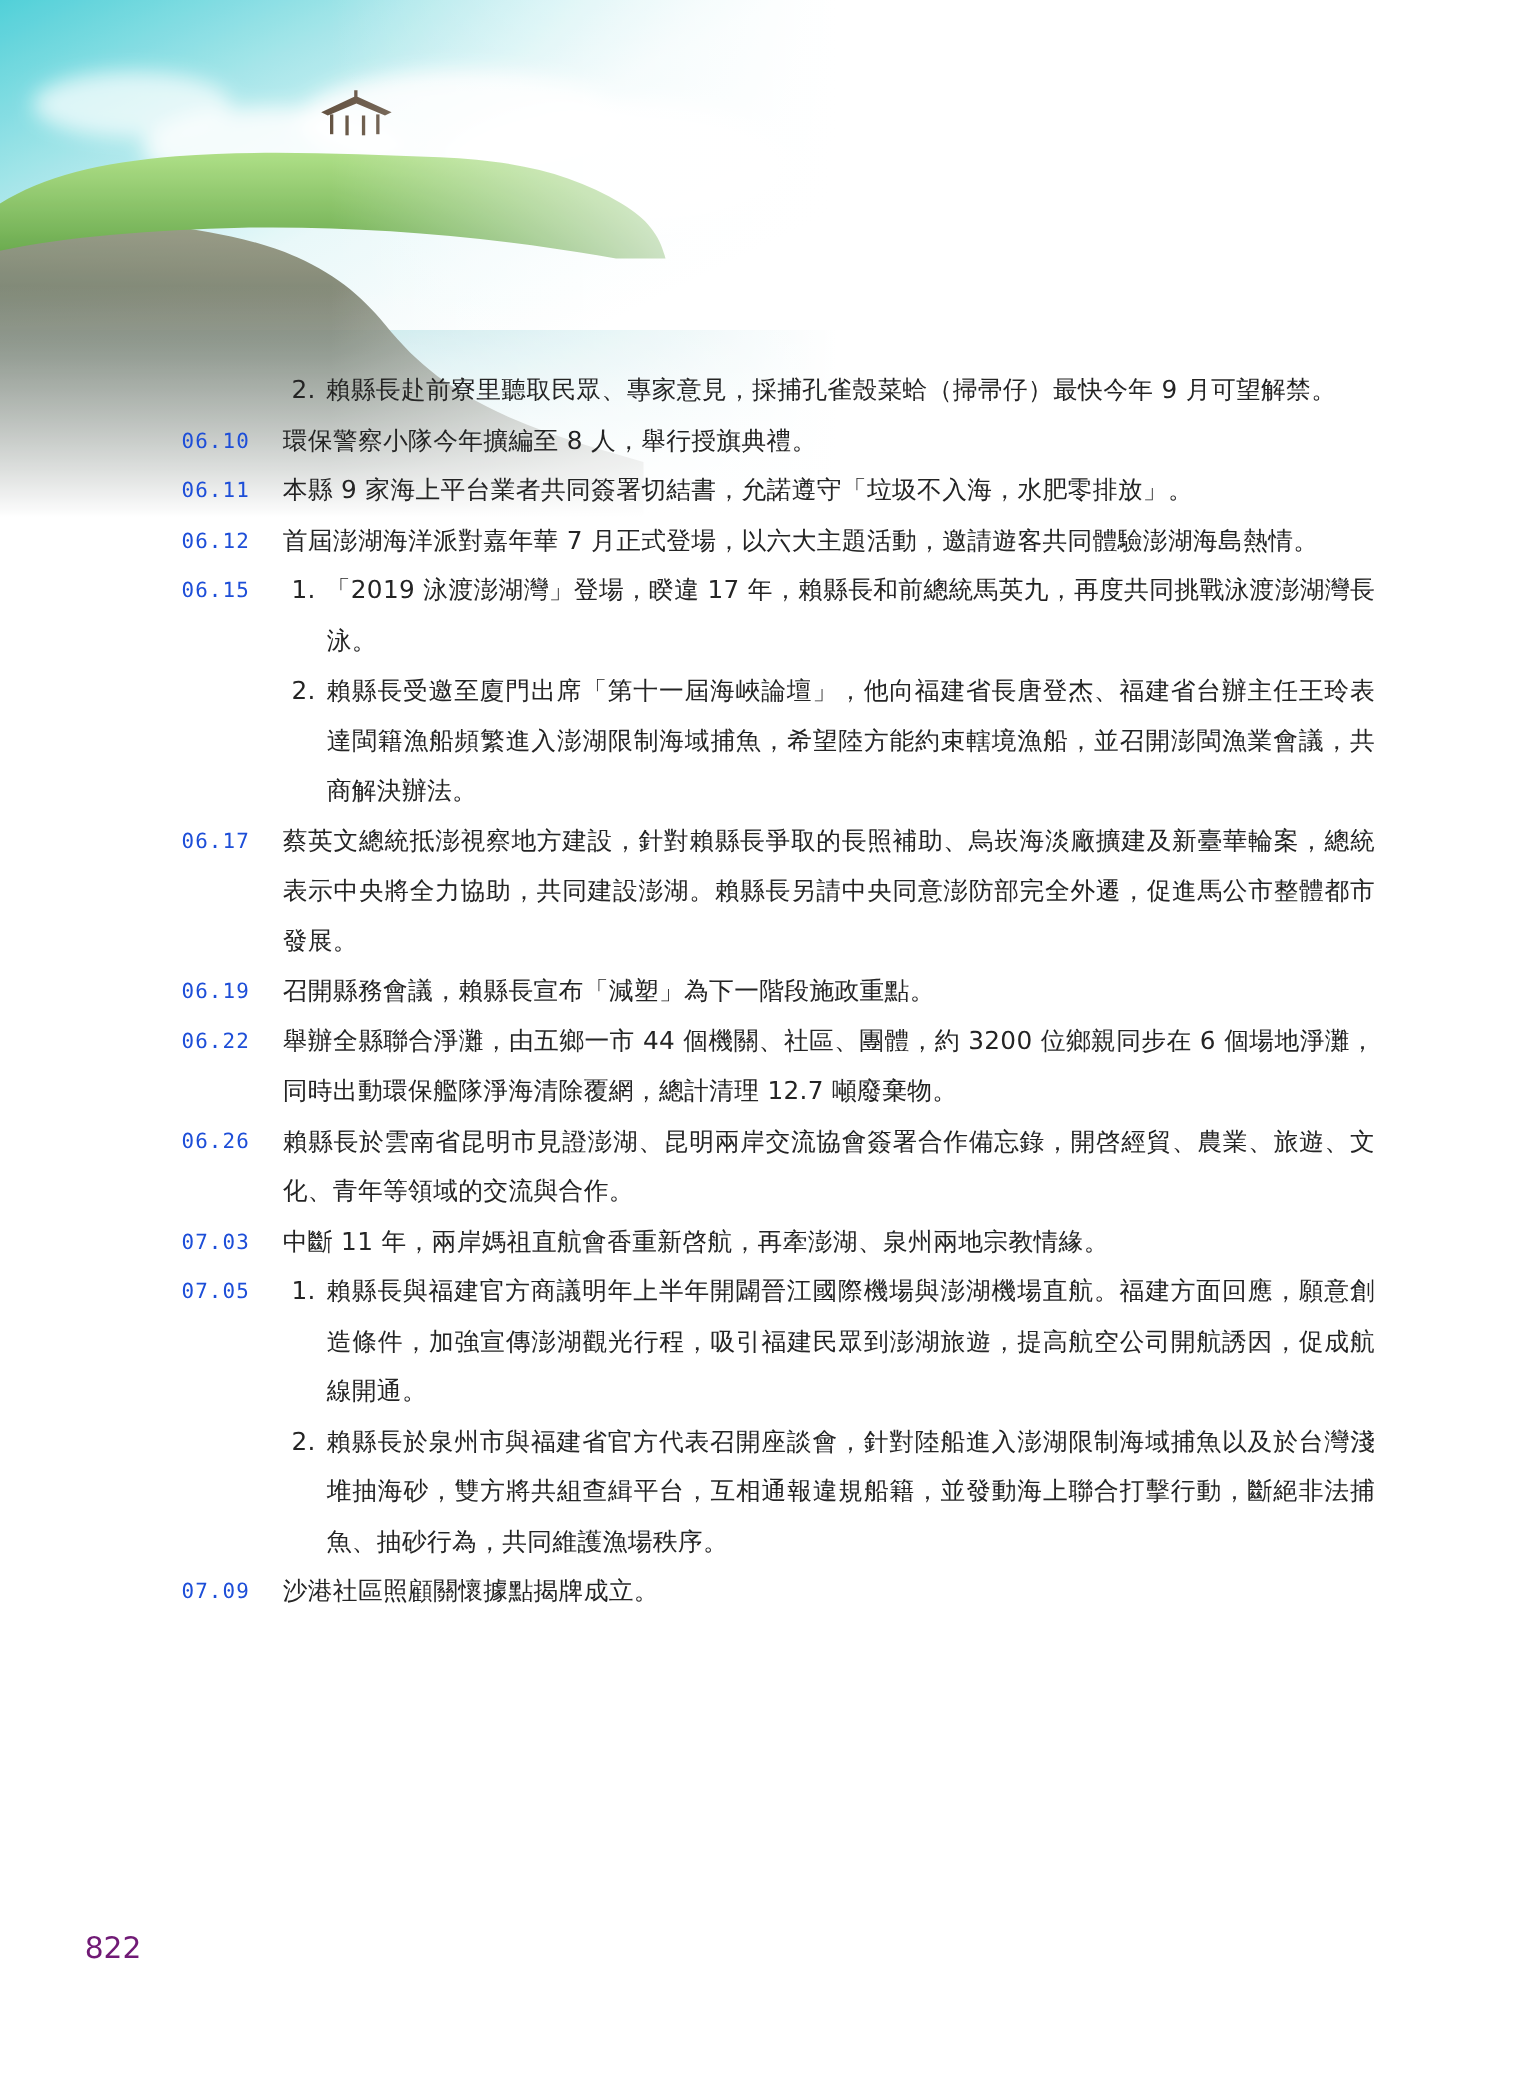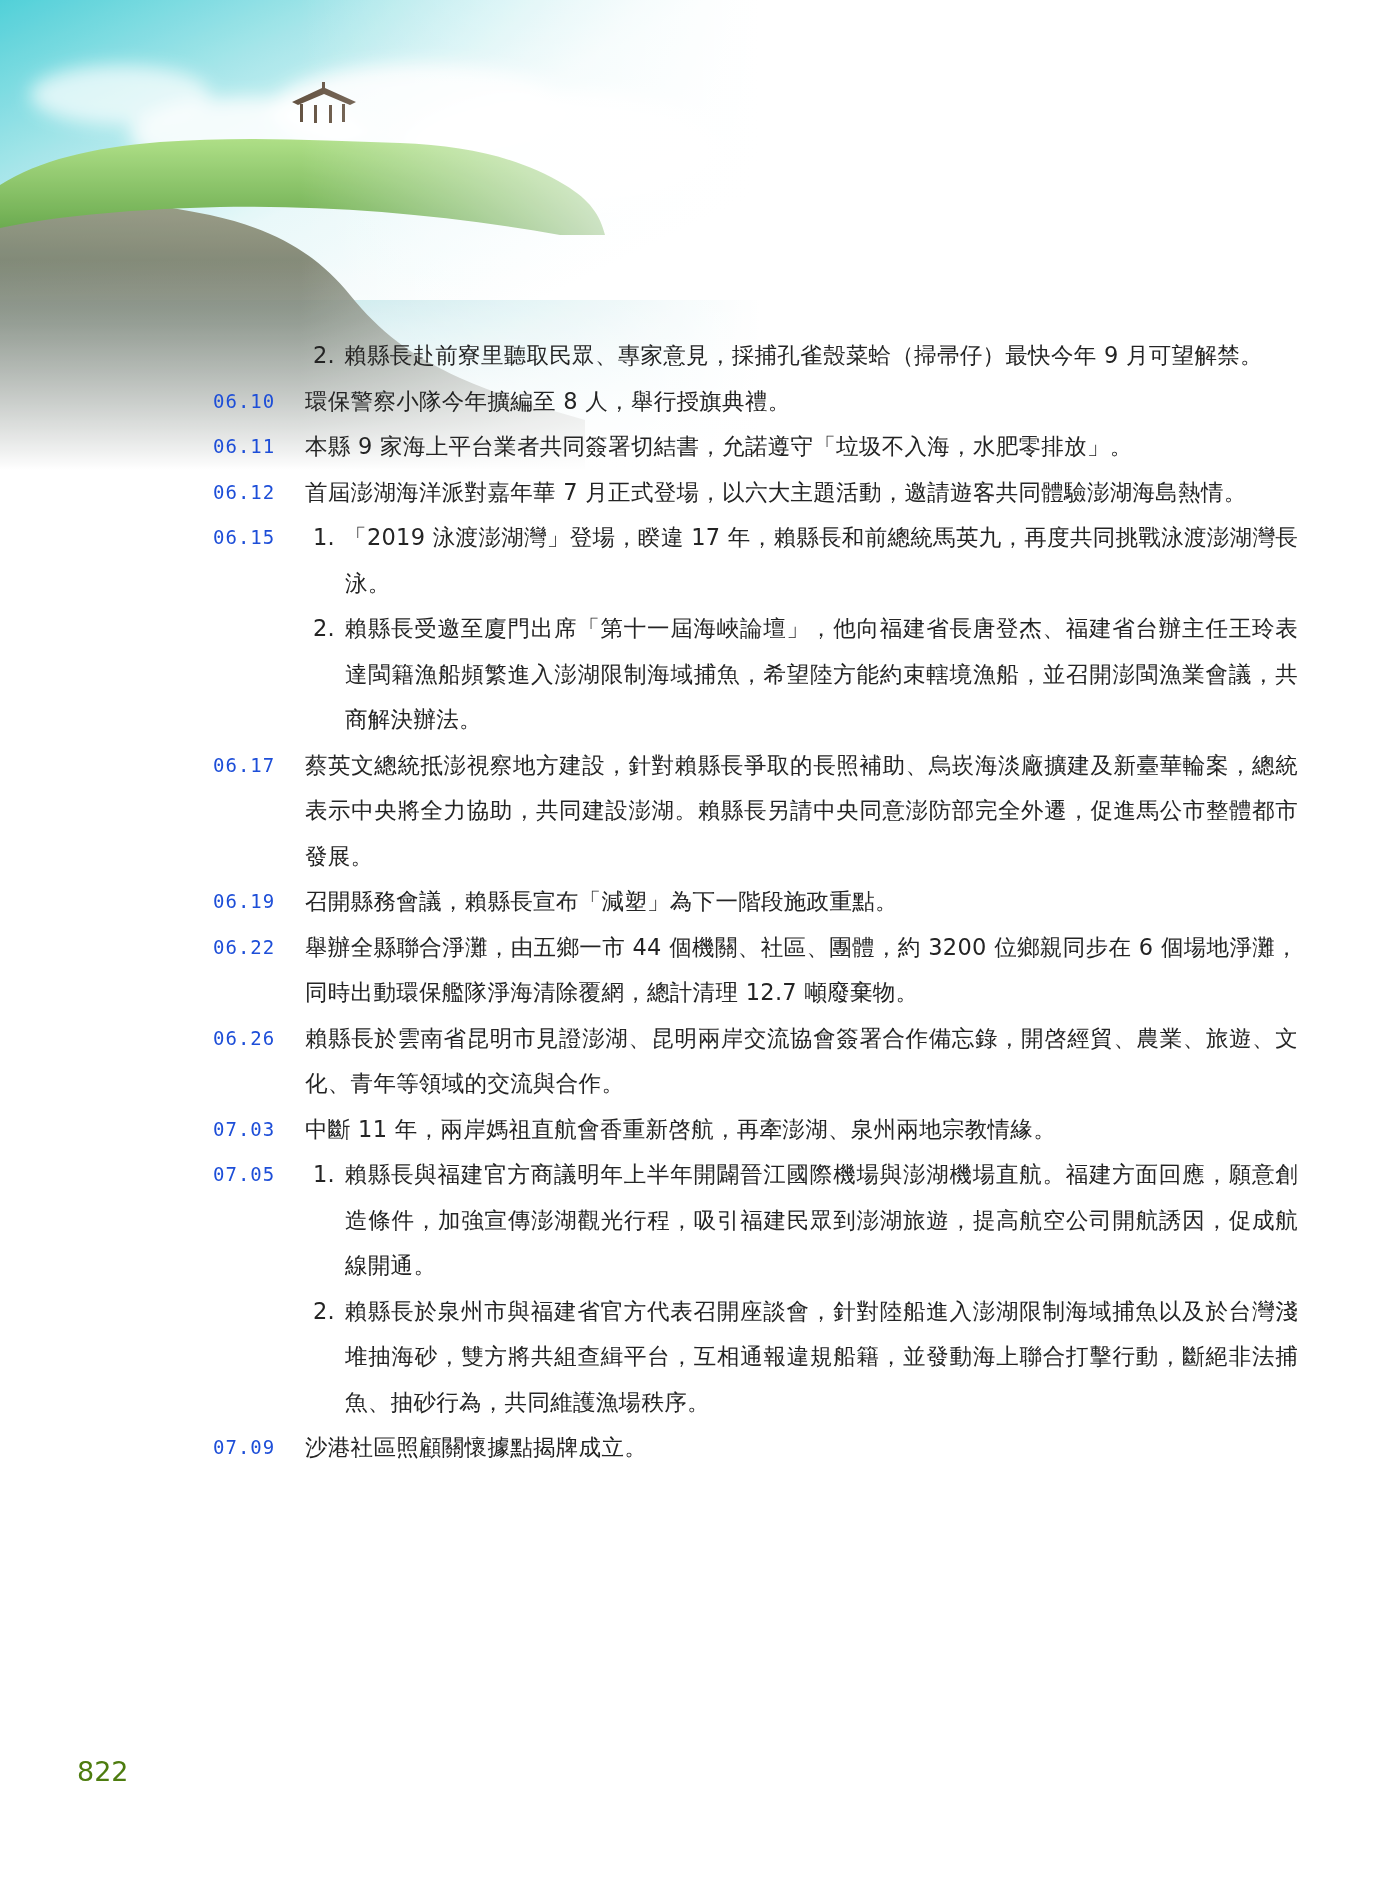--- a/index.html
+++ b/index.html
@@ -19,40 +19,40 @@
   .st-grass1{stop-color:var(--grass-dark,#569e38);}
   .st-cliff0{stop-color:var(--cliff-light,#8a8a6e);}
   .st-cliff1{stop-color:var(--cliff-mid,#4d5847);}
   .st-cliff2{stop-color:var(--cliff-dark,#2e3b34);}
   .st-sea0{stop-color:var(--sea,#b9e3e7);}
   .st-sea1{stop-color:#f2fbfc;}
   .pavilion{fill:var(--pavilion,#54412e);}
 
   
   .content{
-    position:absolute;top:333px;left:165px;width:1085px;margin-left:48px;
+    position:absolute;top:333px;left:165px;width:1085px;
   }
   .entry{display:flex;align-items:flex-start;}
   .edate{
     flex:0 0 92px;width:92px;
     font-family:"DejaVu Sans Mono","Liberation Mono",monospace;
     font-size:19px;line-height:45.5px;letter-spacing:1px;color:#1d4ed8;
     white-space:nowrap;
   }
   .eitems{flex:1 1 auto;min-width:0;}
   .item{
     font-size:22.5px;line-height:45.5px;text-align:justify;
     letter-spacing:0.3px;color:#242424;
   }
   .item.sub{padding-left:40px;text-indent:-32px;}
   .item .marker{margin-right:9px;}
 
   .pagenum{
     position:absolute;left:77px;top:1756px;
-    font-size:27px;line-height:32px;color:#4d7c0f;
+    font-size:27px;line-height:32px;color:#701a75;
     font-family:"DejaVu Sans","Liberation Sans",sans-serif;
   }
 </style>
 </head>
 <body>
 
 <div class="photo">
   <svg width="760" height="470" viewBox="0 0 760 470" xmlns="http://www.w3.org/2000/svg">
     <defs>
       <linearGradient id="skyGrad" x1="0" y1="0" x2="0.85" y2="0.75">

